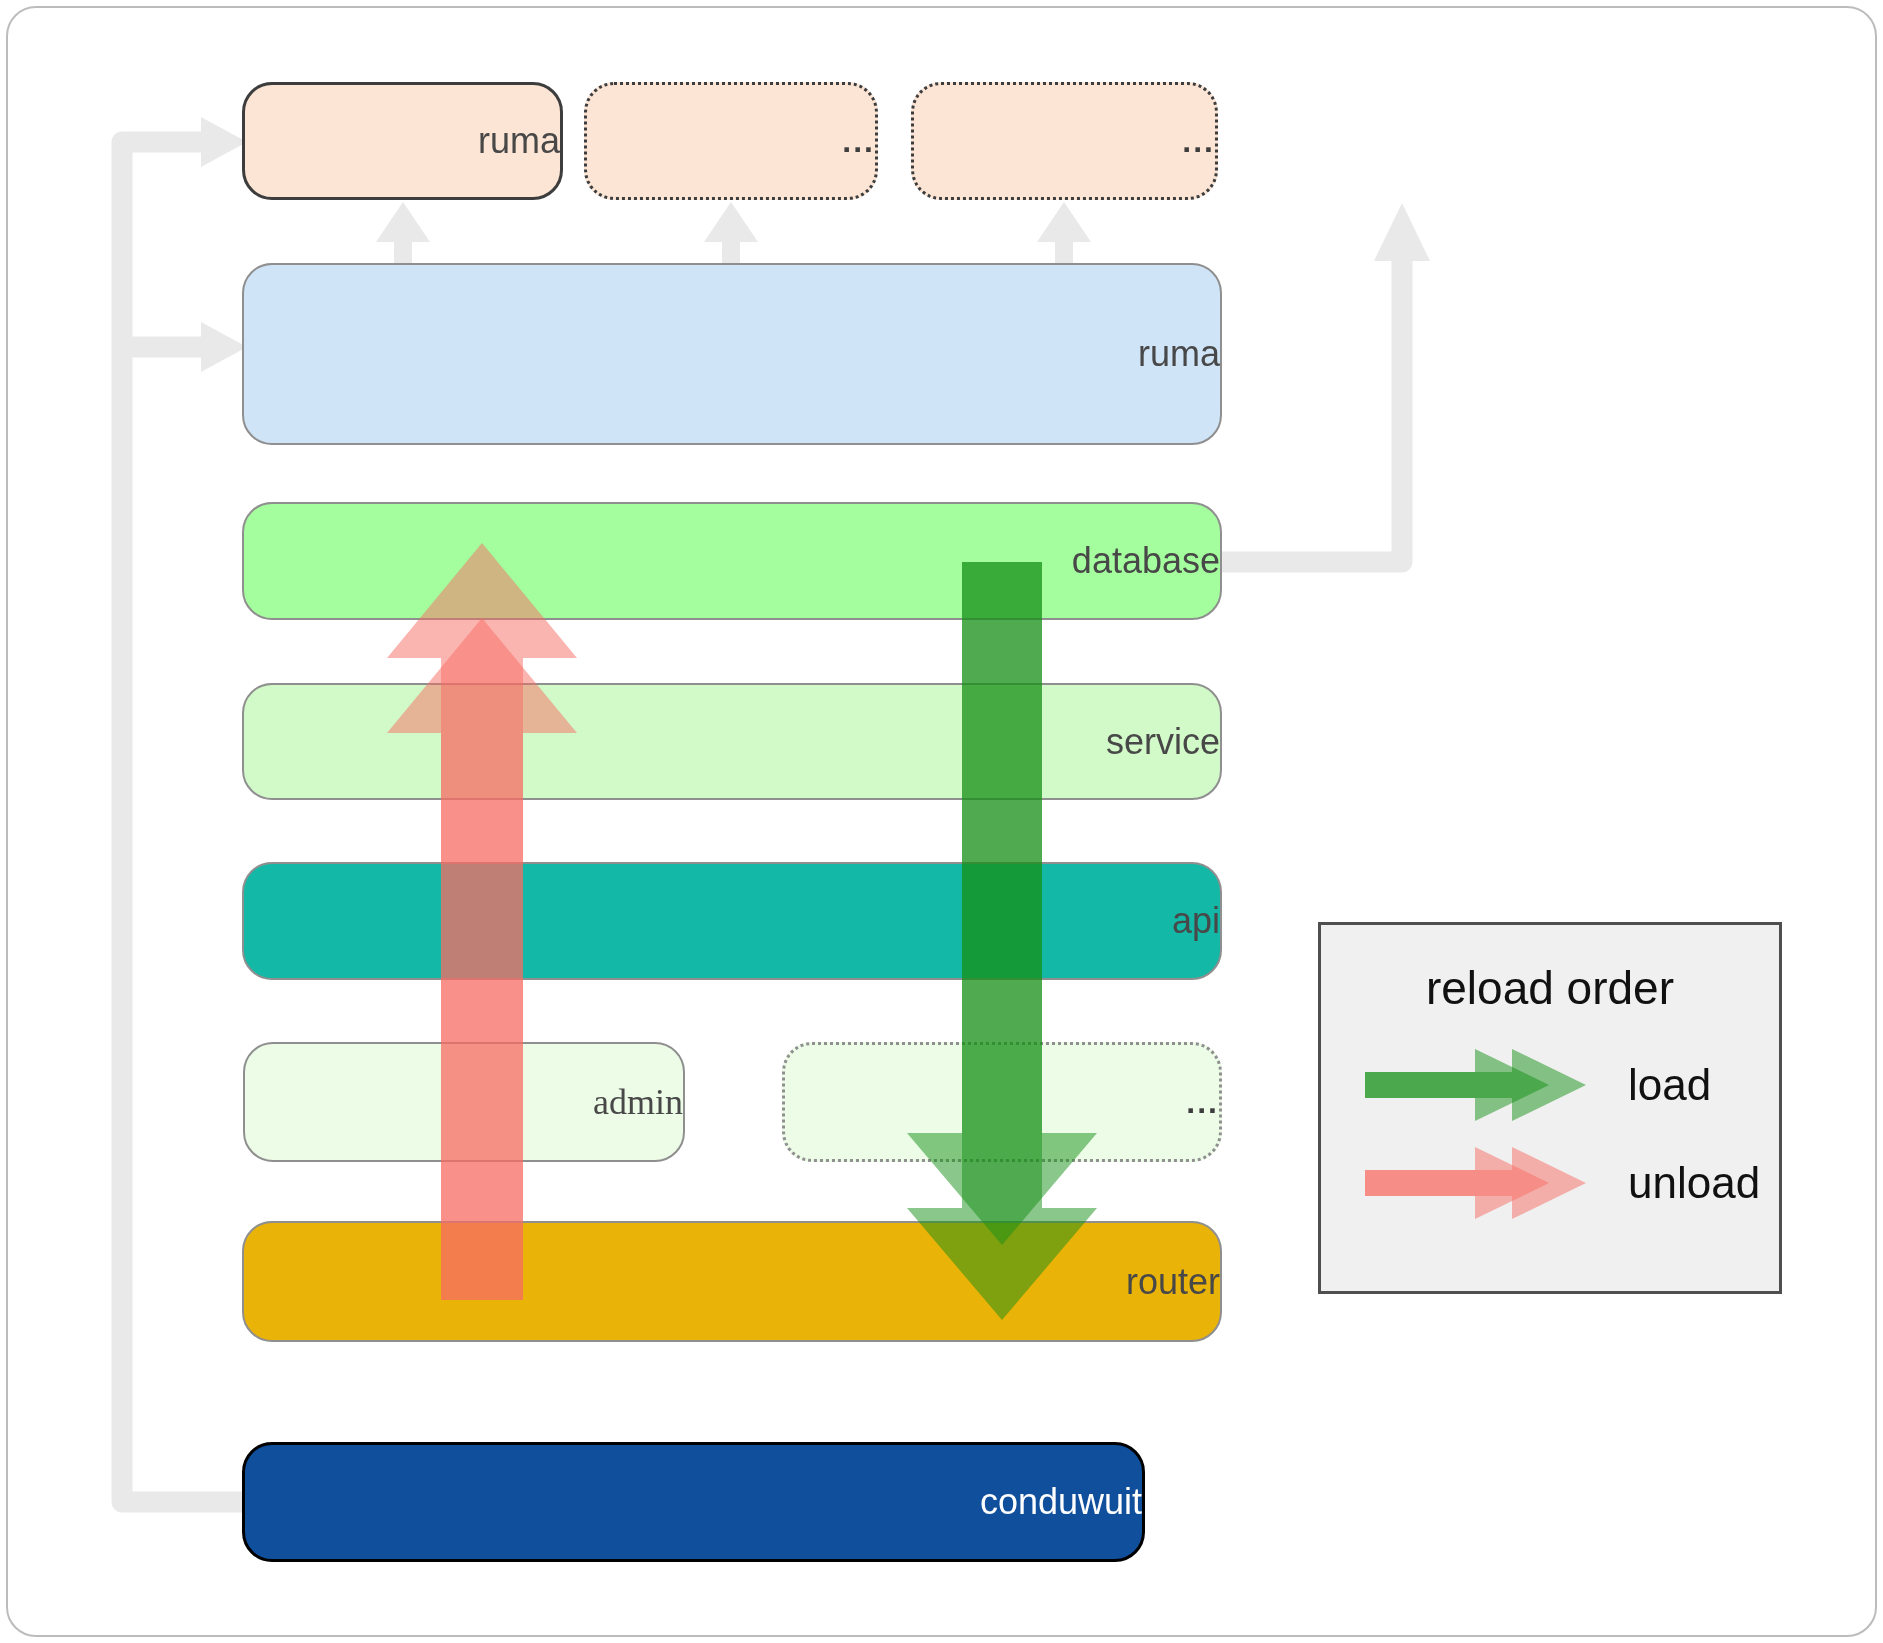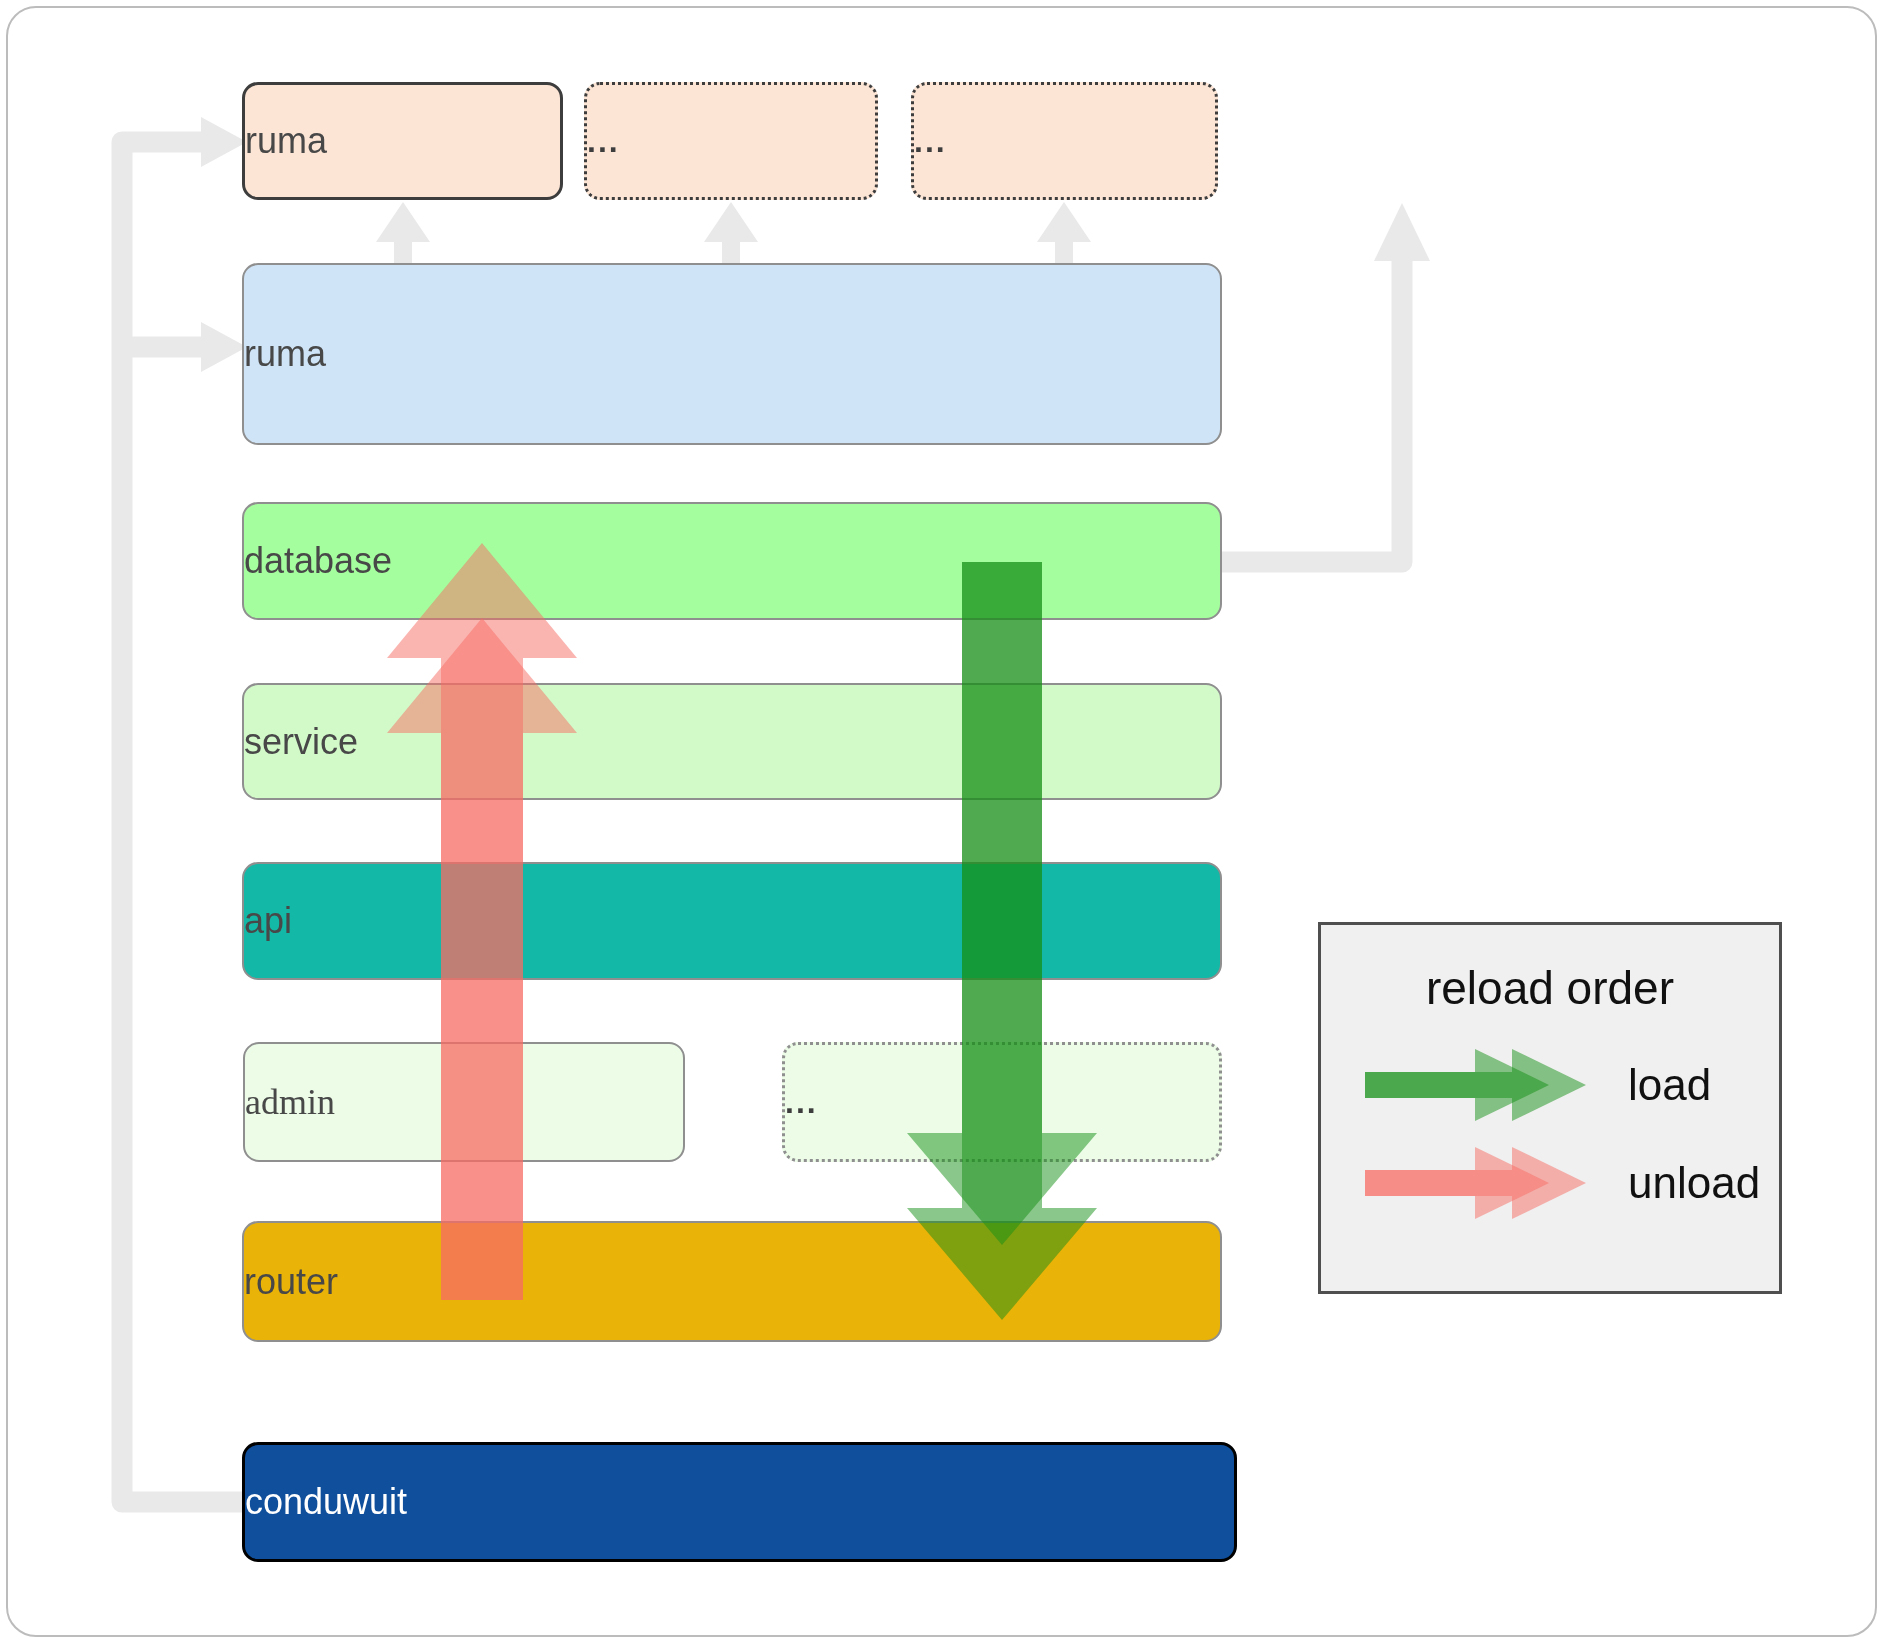--- a/index.html
+++ b/index.html
@@ -11,23 +11,23 @@
     font-family:"Liberation Sans", sans-serif;
   }
   .frame{
     position:absolute;left:6px;top:6px;right:6px;bottom:6px;
     border:2px solid #bcbcbc;border-radius:30px;
   }
   .layer{position:absolute;left:0;top:0;width:1883px;height:1643px;}
   .z0{z-index:0}.z1{z-index:1}.z2{z-index:2}.z3{z-index:3}
   .node{
     position:absolute;
-    display:flex;align-items:center;justify-content:flex-start;
+    display:flex;align-items:center;justify-content:flex-end;
     box-sizing:border-box;
-    border-radius:16px;
+    border-radius:30px;
     font-size:36px;color:#484848;
   }
   .node.peach{border:3px solid #3d3d3d;}
   .node.peach-dotted{border:3px dotted #3d3d3d;}
   .node.row{border:2px solid #8f8f8f;}
   .node.row-dotted{border:3px dotted #8f8f8f;}
   .node.dots{font-weight:bold;font-size:32px;letter-spacing:2px;color:#3d3d3d;}
   .node.conduwuit{border:3px solid #000000;color:#ffffff;}
   
   .legend{
@@ -103,21 +103,21 @@
       <span>admin</span>
     </div>
     <div class="node row-dotted dots" style="left: 782px; top: 1042px; width: 440px; height: 120px; background-color: rgb(236, 252, 231);">
       <span>...</span>
     </div>
 
     <div class="node row" style="left: 242px; top: 1221px; width: 980px; height: 121px; background-color: #eab308;">
       <span>router</span>
     </div>
 
-    <div class="node conduwuit" style="left: 242px; top: 1442px; width: 995px; height: 120px; background-color: rgb(15, 79, 156);">
+    <div class="node conduwuit" style="left: 242px; top: 1442px; width: 903px; height: 120px; background-color: rgb(15, 79, 156);">
       <span>conduwuit</span>
     </div>
   </div>
 
   <svg class="layer z2" viewBox="0 0 1883 1643">
     <g>
       <polygon points="482,543 577,658 523,658 523,1300 441,1300 441,658 387,658" fill-opacity="0.5" fill="#f76c64"></polygon>
       <polygon points="482,618 577,733 523,733 523,1300 441,1300 441,733 387,733" fill-opacity="0.5" fill="#f76c64"></polygon>
     </g>
     <g>

